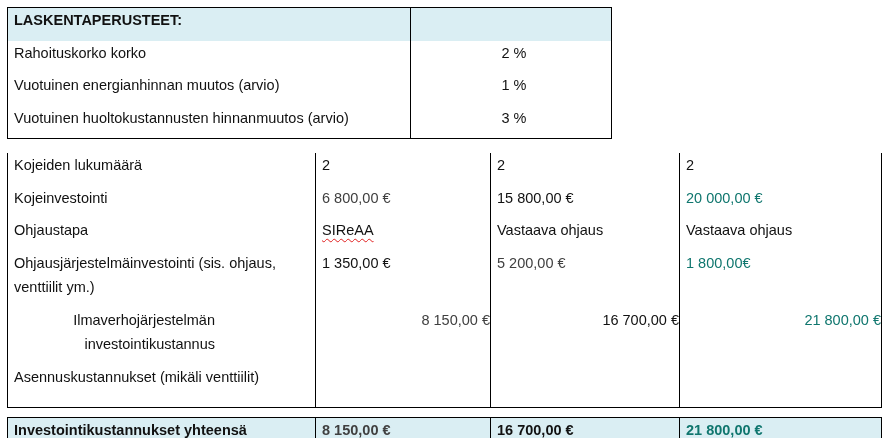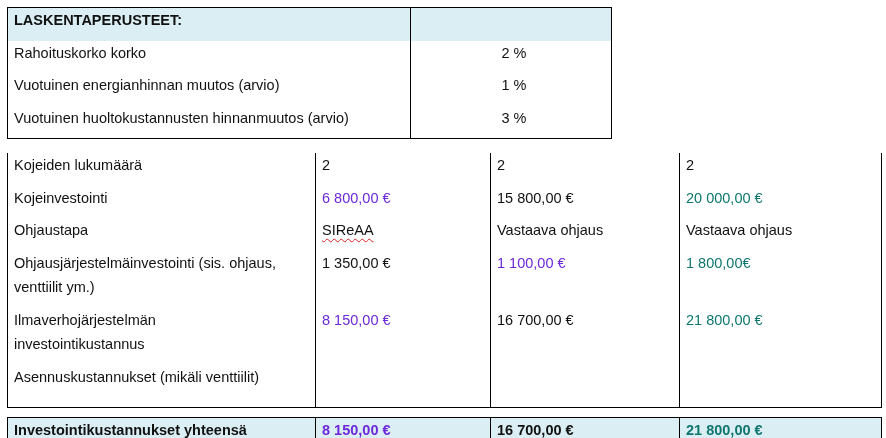--- a/index.html
+++ b/index.html
@@ -12,25 +12,25 @@
   td { border-left: 1.5px solid #000; border-right: 1.5px solid #000; padding: 0 0 8px 6px; vertical-align: top; line-height: 24.5px; }
   tr.first td { border-top: 1.5px solid #000; }
   tr.last td { border-bottom: 1.5px solid #000; }
   .hdr td { background: #daeef3; font-weight: bold; }
   .tbl-basis { left: 7px; top: 7px; width: 604px; }
   .tbl-basis td.val { text-align: center; }
   .tbl-invest { left: 7px; top: 153px; width: 874px; }
   .tbl-invest .hdr td { line-height: 21.5px; padding-top: 1px; padding-bottom: 0; }
   .tbl-total { left: 7px; top: 417px; width: 874px; }
   .tbl-total td { background: #daeef3; font-weight: bold; line-height: 24px; }
-  .green { color: #6d28d9; }
+  .green { color: #404040; }
   .red { color: #0f766e; margin-top: 20px; }
   .spell { text-decoration: underline wavy #e02020; text-decoration-thickness: 1px; text-underline-offset: 3px; }
   .row-tall td { height: 49px; }
-  .row-ilma td { height: 49px; }
+  .row-ilma td { height: 49px; text-align: right; }
   .row-asen td { height: 34px; }
 </style>
 </head>
 <body>
 
 <table class="tbl-basis">
   <colgroup>
       <col style="width:403px">
       <col style="width:201px">
     </colgroup>
@@ -76,21 +76,21 @@
   </tr>
   <tr>
     <td>Ohjaustapa</td>
     <td><span class="spell">SIReAA</span></td>
     <td>Vastaava ohjaus</td>
     <td>Vastaava ohjaus</td>
   </tr>
   <tr class="row-tall">
     <td>Ohjausjärjestelmäinvestointi (sis. ohjaus, venttiilit ym.)</td>
     <td>1 350,00 €</td>
-    <td class="green">1 100,00 €</td>
+    <td class="green">5 200,00 €</td>
     <td class="red">1 800,00€</td>
   </tr>
   <tr class="row-ilma">
     <td style="padding-right:100px">Ilmaverhojärjestelmän investointikustannus</td>
     <td class="green">8 150,00 €</td>
     <td>16 700,00 €</td>
     <td class="red">21 800,00 €</td>
   </tr>
   <tr class="row-asen last">
     <td>Asennuskustannukset (mikäli venttiilit)</td>

